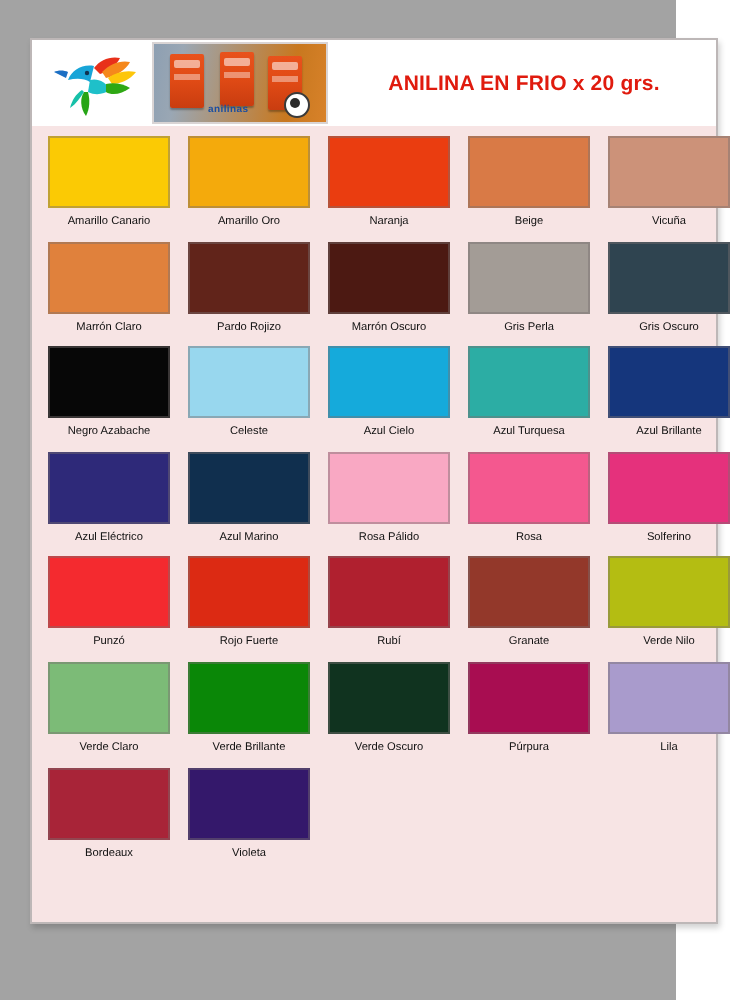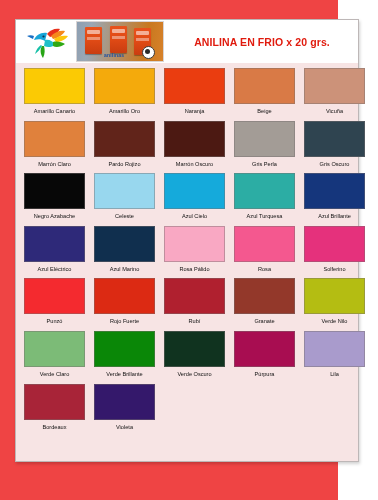--- a/index.html
+++ b/index.html
@@ -11,21 +11,21 @@
     height: 500px;
     background: #ffffff;
     font-family: "Liberation Sans", sans-serif;
     overflow: hidden;
   }
   #page {
     position: absolute;
     left: 0; top: 0;
     width: 338px;
     height: 500px;
-    background: #ef4444;
+    background: #a3a3a3;
   }
   #card {
     position: absolute;
     left: 15px;
     top: 19px;
     width: 344px;
     height: 443px;
     background: #f7e4e4;
     border: 1px solid #bdb7b7;
     box-sizing: border-box;

